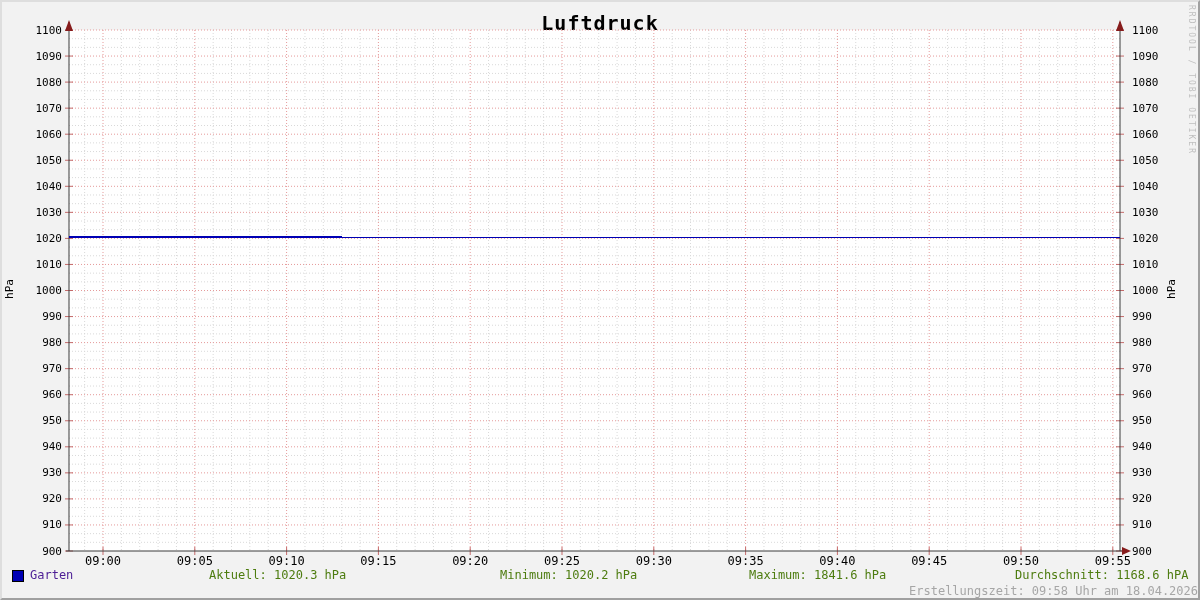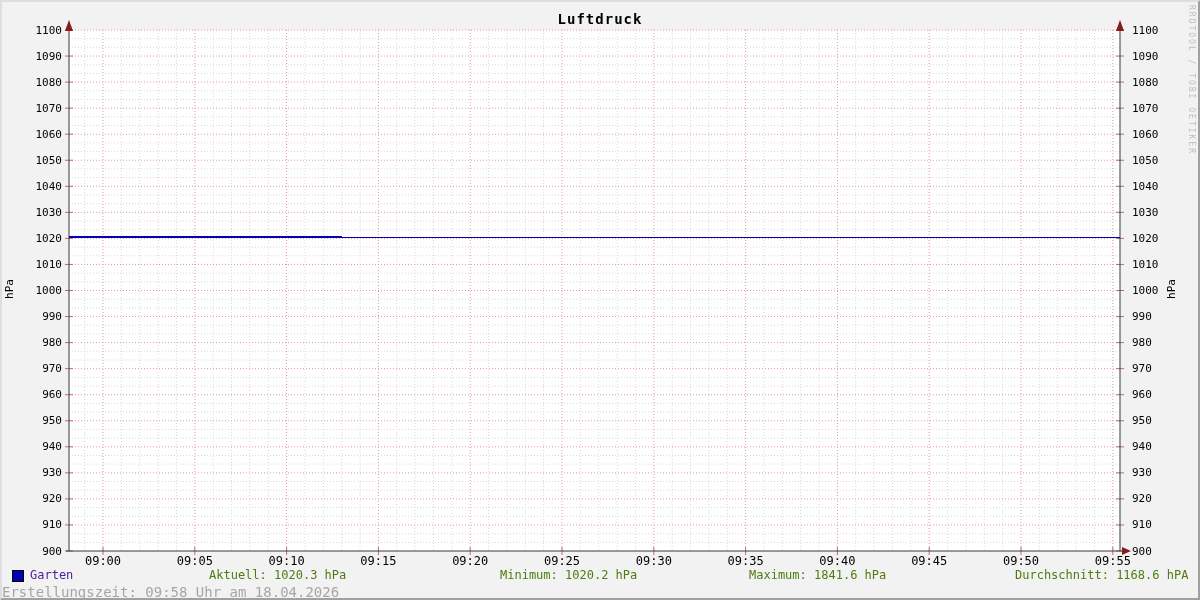--- a/index.html
+++ b/index.html
@@ -8,21 +8,21 @@
     width:1196px;height:596px;
     background:#f2f2f2;
     border:2px solid;
     border-color:#dedede #a0a0a0 #a0a0a0 #dedede;
     font-family:"DejaVu Sans Mono","Liberation Mono",monospace;
     overflow:hidden;
   }
   #chart-svg{position:absolute;left:0;top:0;}
   .title{
     position:absolute;top:9px;left:0;right:0;
-    text-align:center;font-size:14px;font-weight:bold;
+    text-align:center;font-size:20px;font-weight:bold;
     letter-spacing:1px;color:#000;
   }
   .watermark{
     position:absolute;top:3px;right:2px;
     writing-mode:vertical-rl;
     font-size:8px;letter-spacing:2px;color:#bfbfbf;
     white-space:nowrap;
   }
   .ylab{
     position:absolute;width:60px;height:14px;
@@ -36,21 +36,21 @@
     width:10px;height:10px;background:#0000b4;border:1px solid #000;
   }
   .legend-label{position:absolute;left:28px;top:566px;font-size:12px;color:#4c1d95;}
   .stat{position:absolute;top:566px;font-size:12px;color:#4d7c0f;white-space:pre;}
   .stat-aktuell{left:207px;}
   .stat-minimum{left:498px;}
   .stat-maximum{left:747px;}
   .stat-durchschnitt{left:1013px;}
   .footer{
     position:absolute;left:0;right:0;top:582px;
-    text-align:left;font-size:14px;color:#a6a6a6;letter-spacing:0px;
+    text-align:right;font-size:12px;color:#a6a6a6;letter-spacing:0px;
   }
 </style>
 </head>
 <body>
 
 <div id="graph">
   <div class="title">Luftdruck</div>
   <div class="watermark">RRDTOOL / TOBI OETIKER</div>
 
   <svg id="chart-svg" width="1196" height="596">

